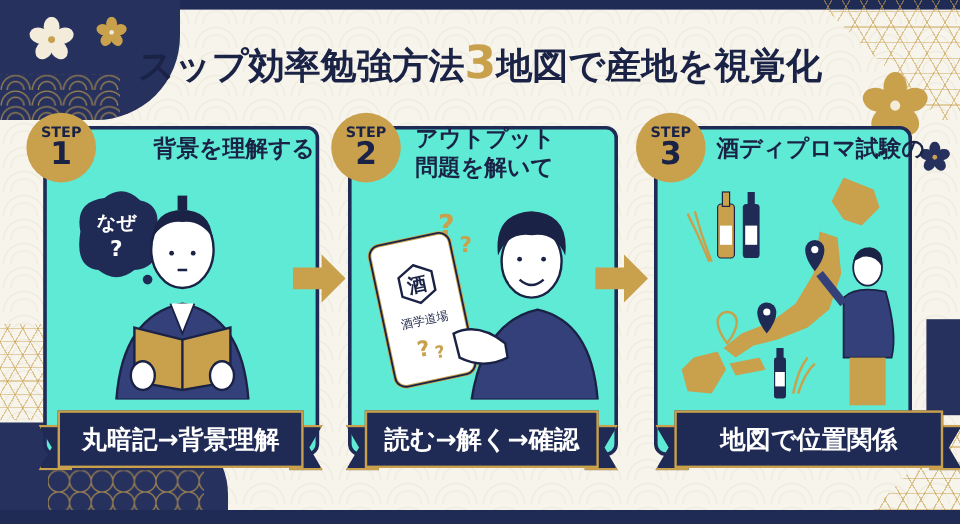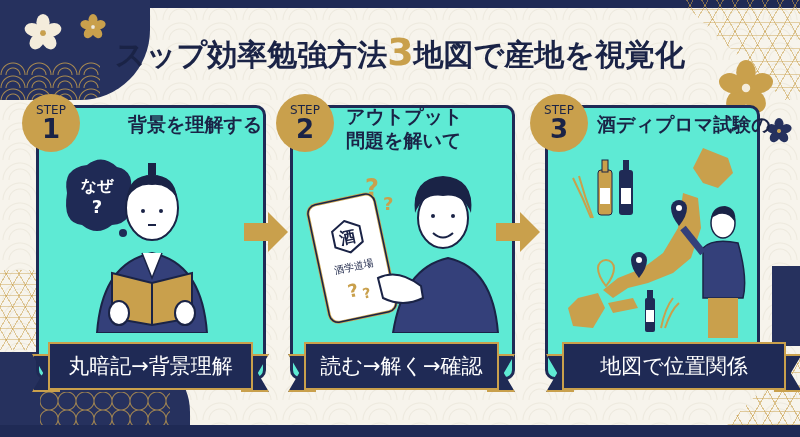--- a/index.html
+++ b/index.html
@@ -93,21 +93,21 @@
   .card.c1 { left: 36px; width: 230px; }
   .card.c2 { left: 290px; width: 225px; }
   .card.c3 { left: 545px; width: 215px; }
 
   .step-badge {
     position: absolute; width: 58px; height: 58px; border-radius: 50%;
     background: #c9a04c; color: #1a2346;
     display: flex; flex-direction: column; align-items: center; justify-content: center;
     top: 94px;
   }
-  .step-badge .lbl { font-size: 12px; font-weight: normal; line-height: 12px; }
+  .step-badge .lbl { font-size: 12px; font-weight: bold; line-height: 12px; }
   .step-badge .num { font-size: 26px; font-weight: bold; line-height: 26px; }
 
   .card-title {
     position: absolute; font-size: 19px; font-weight: bold; color: #1a2346; line-height: 24px;
   }
 
   
   .arrow {
     position: absolute; top: 212px; width: 44px; height: 40px;
   }
@@ -118,21 +118,21 @@
   }
   .ribbon-tail {
     position: absolute; top: 12px; width: 28px; height: 38px; background: #1f2a55;
     border: 2px solid #c9a04c;
   }
   .ribbon-tail.left { left: -16px; clip-path: polygon(0 0, 100% 0, 100% 100%, 0 100%, 40% 50%); }
   .ribbon-tail.right { right: -16px; clip-path: polygon(0 0, 100% 0, 60% 50%, 100% 100%, 0 100%); }
   .ribbon-body {
     position: absolute; inset: 0; background: #1f2a55; border: 2px solid #c9a04c;
     display: flex; align-items: center; justify-content: center;
-    color: #ffffff; font-size: 21px; font-weight: normal; letter-spacing: 0px;
+    color: #ffffff; font-size: 21px; font-weight: bold; letter-spacing: 0px;
   }
 
   svg { display: block; }
 </style>
 </head>
 <body>
 
 <div class="bg-pattern"></div>
 <div class="top-band"></div>
 

